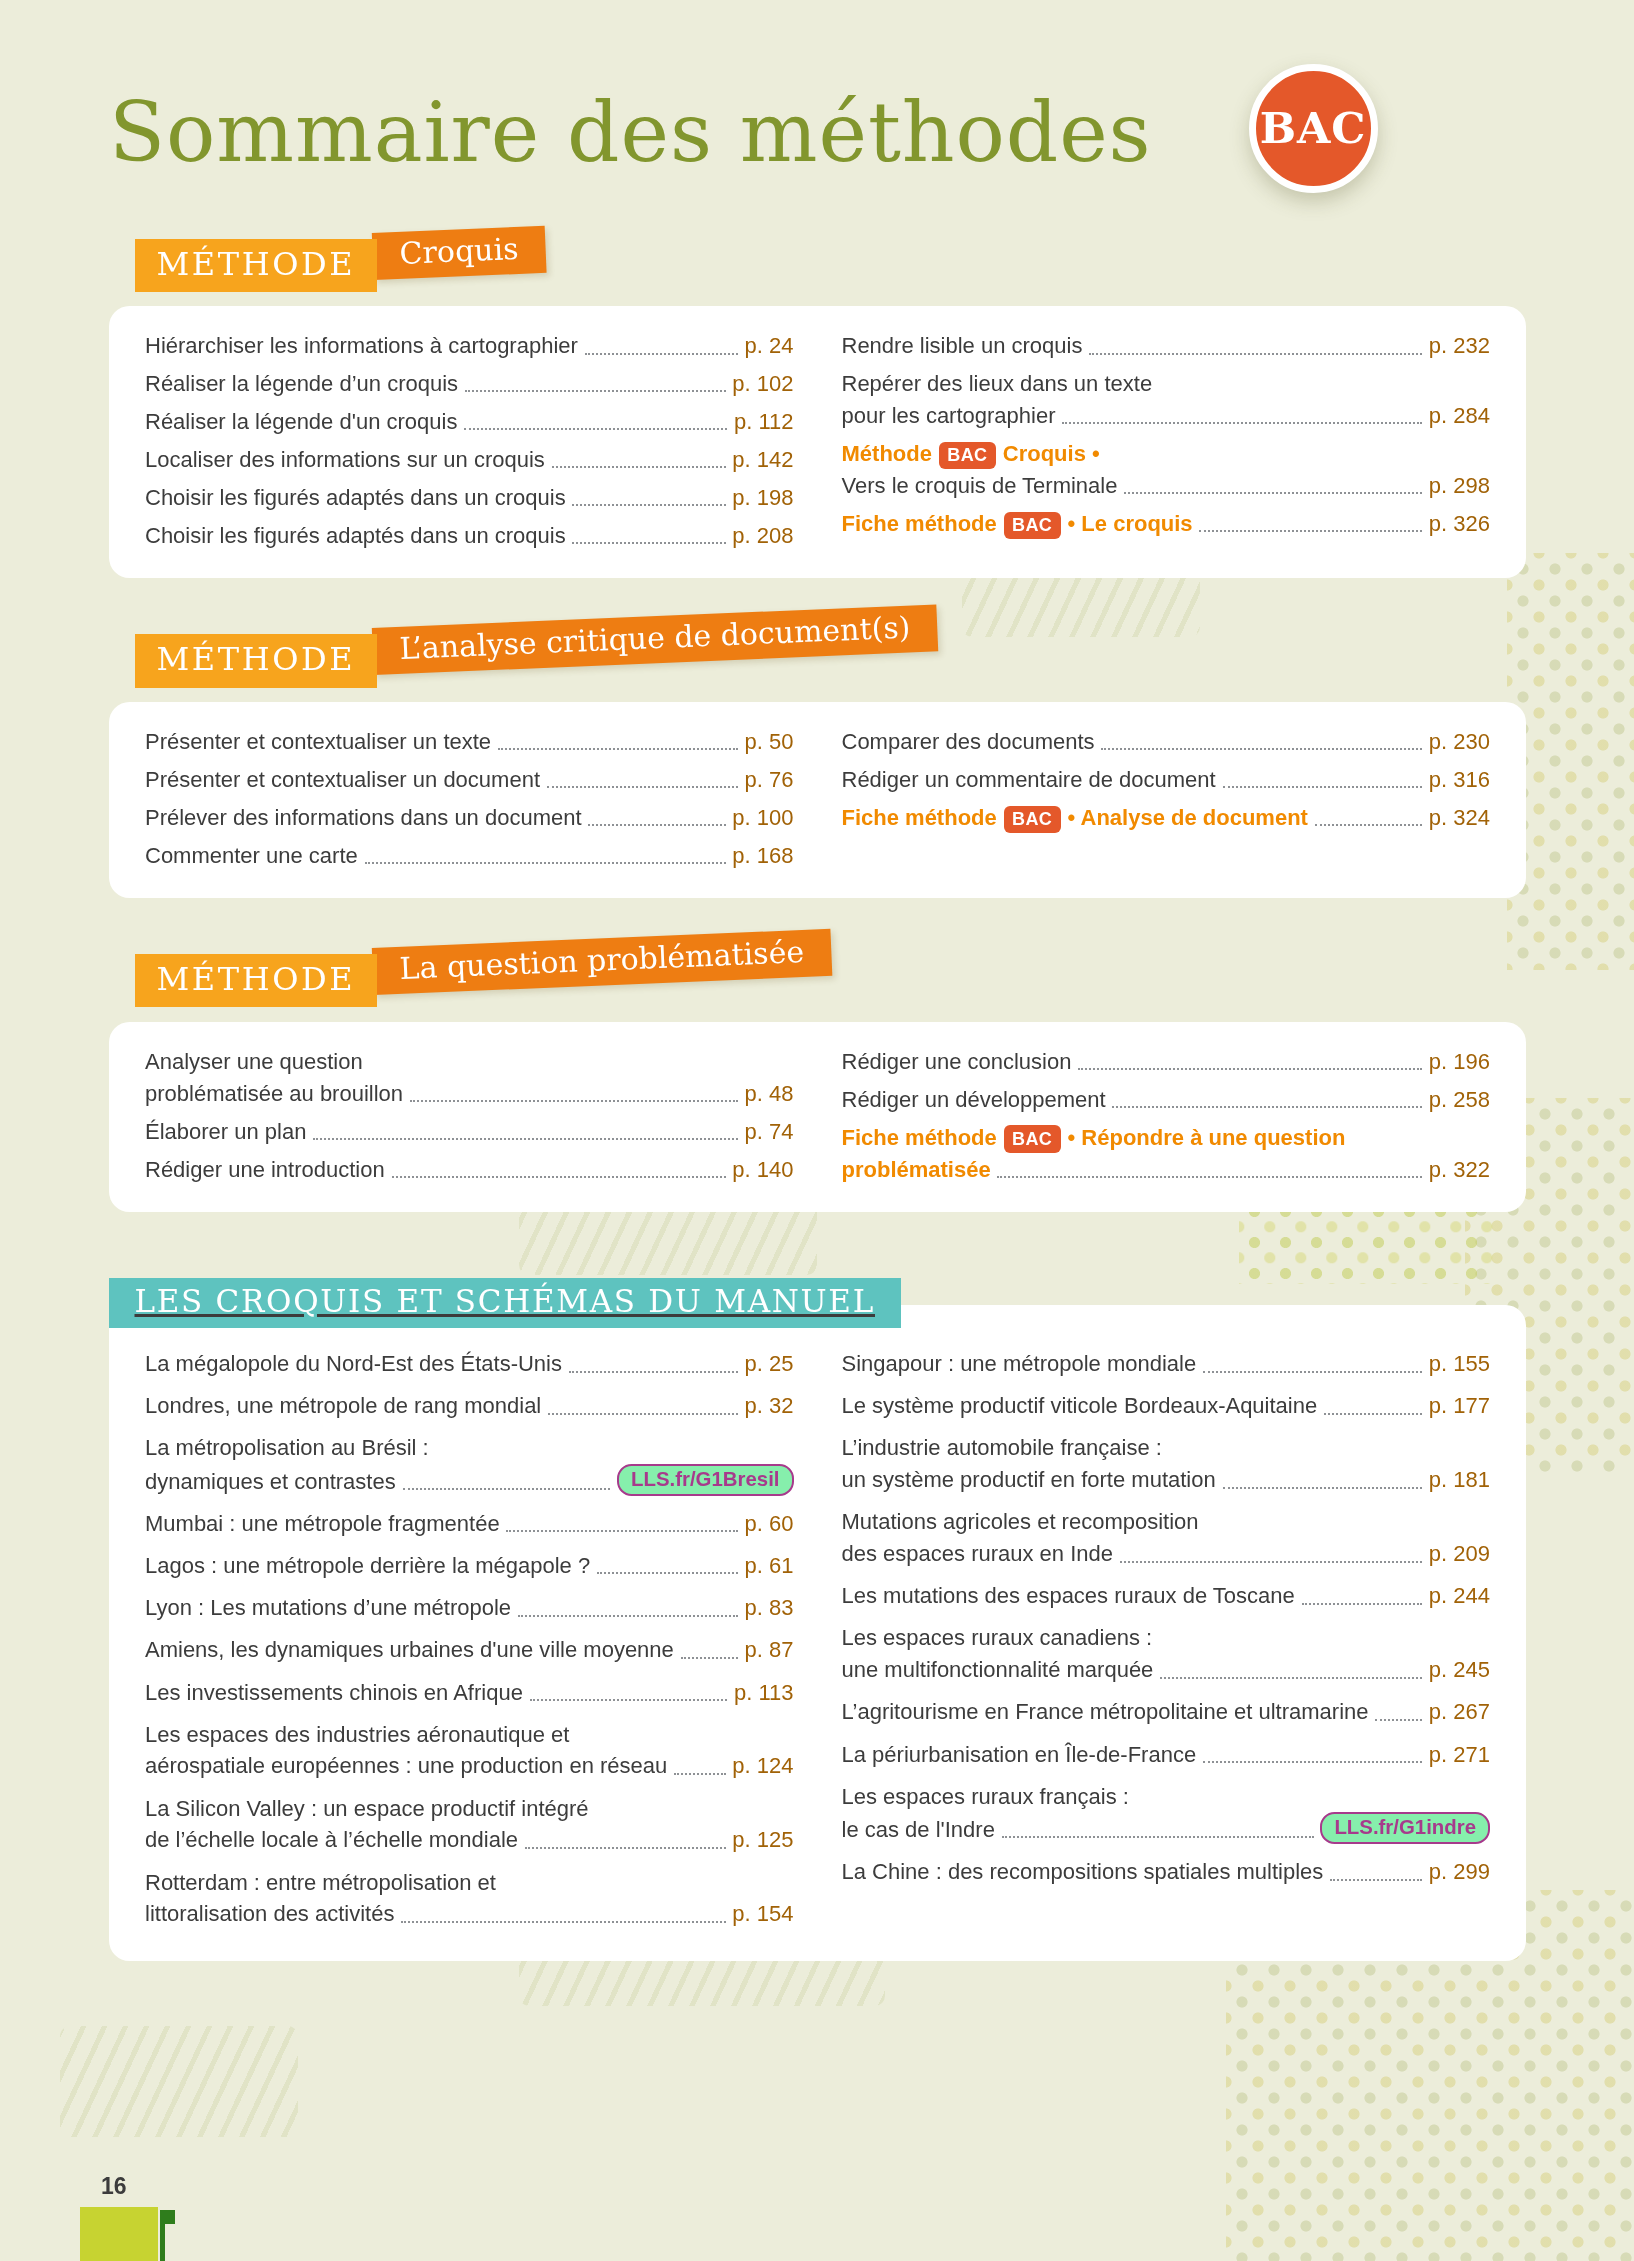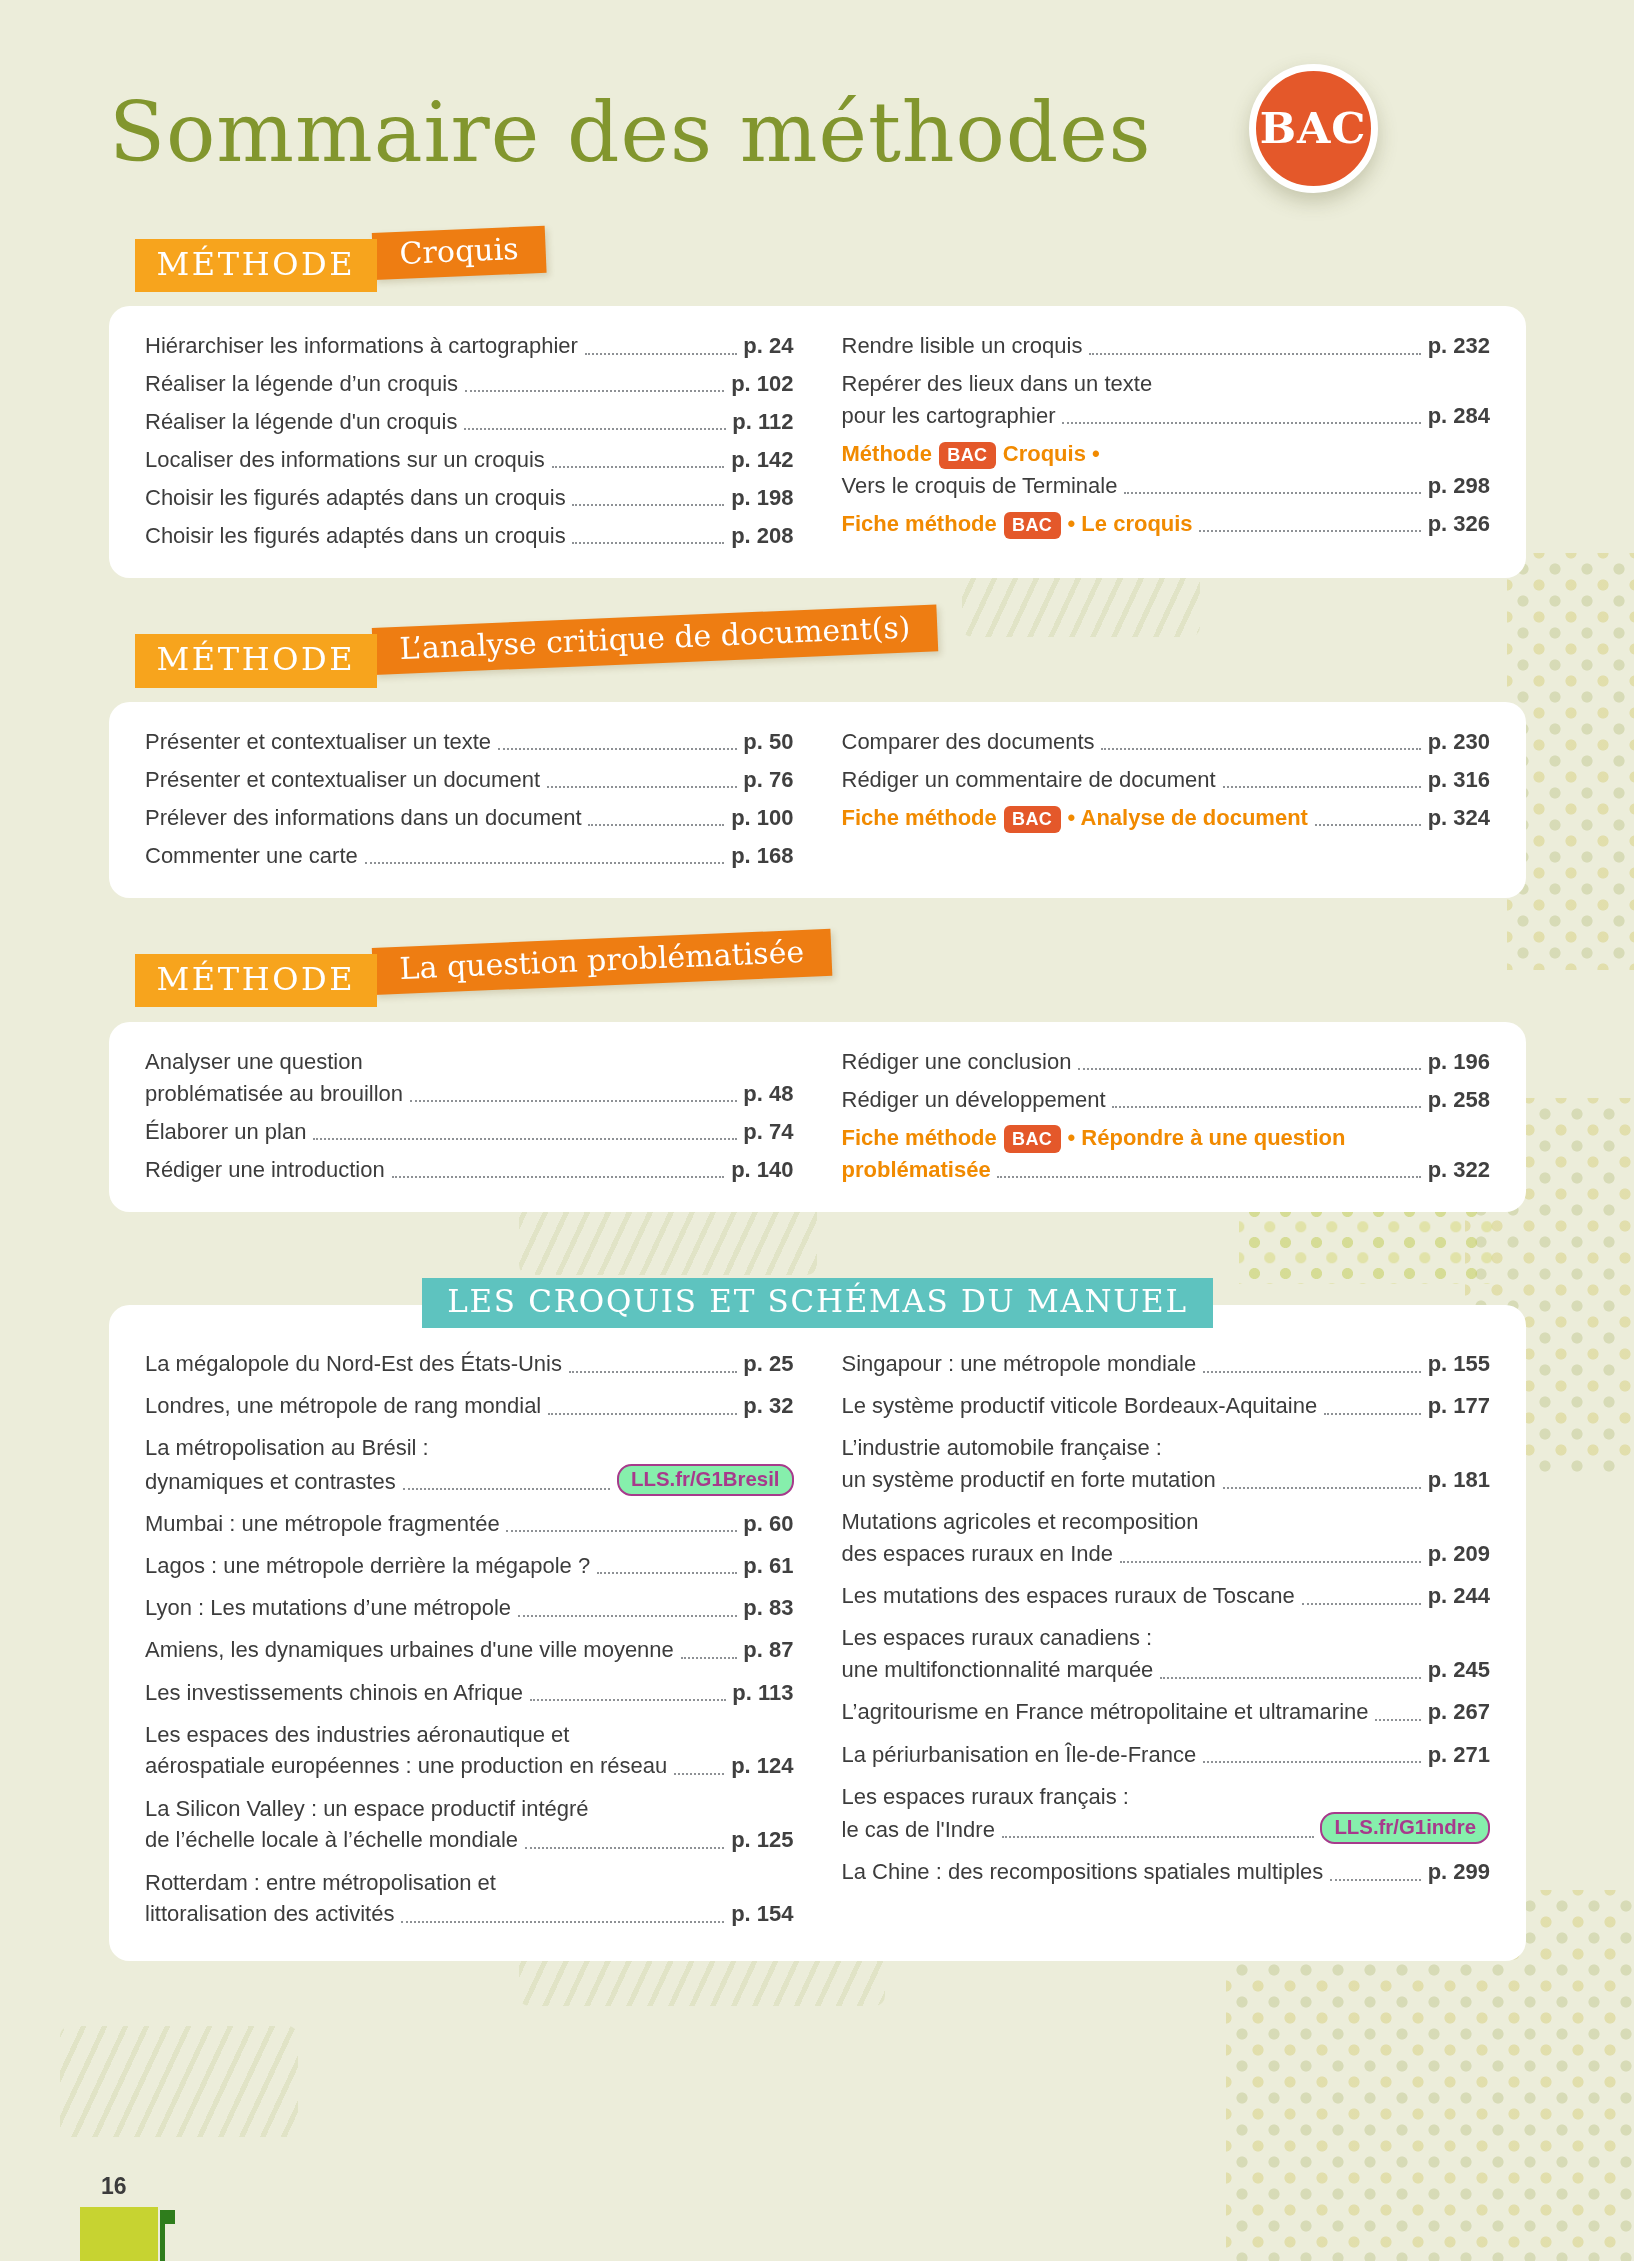--- a/index.html
+++ b/index.html
@@ -68,40 +68,40 @@
     font-size:32px; letter-spacing:2.6px; padding:6px 22px 9.4px;
   }
   .tab {
     position:relative; z-index:1; background:#ee7d12; color:#fff;
     font-family:"DejaVu Serif","Liberation Serif",serif;
     font-size:30px; padding:4.3px 27px 7.7px; margin-left:-3.4px;
     transform:rotate(-2.4deg) translateY(-6px); transform-origin:left bottom;
     box-shadow:2.6px 3.4px 6.8px rgba(100,80,20,.18); white-space:nowrap;
   }
 
-  .banner-row { display:flex; justify-content:center; position:relative; z-index:2; margin-bottom:-23px; }
+  .banner-row { display:flex; position:relative; z-index:2; margin-bottom:-23px;text-decoration:underline; }
   .banner {
     background:#5ec3bf; color:#fff;
     font-family:"DejaVu Serif","Liberation Serif",serif;
     font-size:31px; letter-spacing:1.7px; padding:5.1px 25.5px 9.4px; white-space:nowrap;
   }
 
   .card {
     background:#fff; border-radius:20.4px; padding:24px 36px 20.4px;
     display:flex; gap:48px; position:relative; z-index:1;
   }
   .banner-section .card { padding-top:43px; }
   .col { flex:1 1 0; min-width:0; }
 
   .entry { margin-bottom:6px; }
   .banner-section .entry { margin-bottom:10.2px; }
   .row { display:flex; align-items:flex-end; font-size:22px; line-height:1.45; }
   .txt { white-space:nowrap; }
   .dots { flex:1 1 auto; min-width:12px; border-bottom:2.6px dotted #8e9195; margin:0 6.8px 7.7px; }
-  .pnum { font-weight:bold; white-space:nowrap; color:#404040; }
+  .pnum { font-weight:normal; white-space:nowrap; color:#a16207; }
   .seg-orange { color:#f18a00; font-weight:bold; }
   .bac-badge {
     display:inline-block; background:#e4582a; color:#fff; font-weight:bold;
     font-size:18px; line-height:1; padding:4.3px 8.5px 5.1px; border-radius:6px;
     margin:0 6.8px; letter-spacing:0.4px;
   }
   .pill {
     border:2.6px solid #a73a8c; color:#a73a8c; background:#86efac; font-weight:bold;
     font-size:20.4px; line-height:1.2; border-radius:14.5px; padding:0.9px 12px 2.6px;
     white-space:nowrap; margin-bottom:1.7px;

